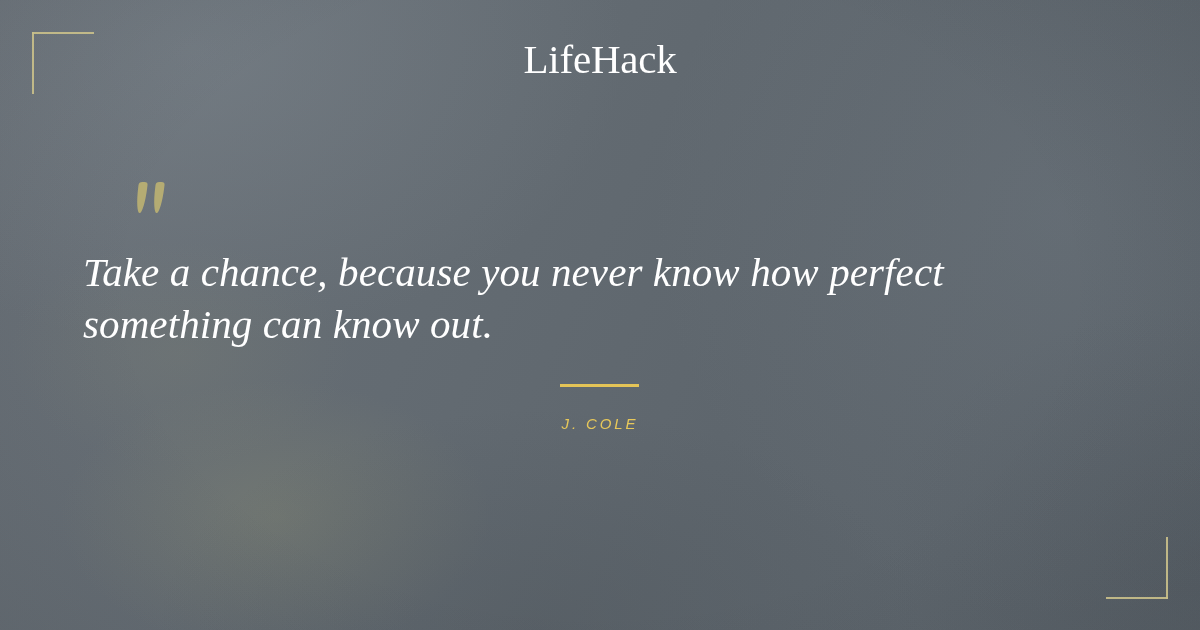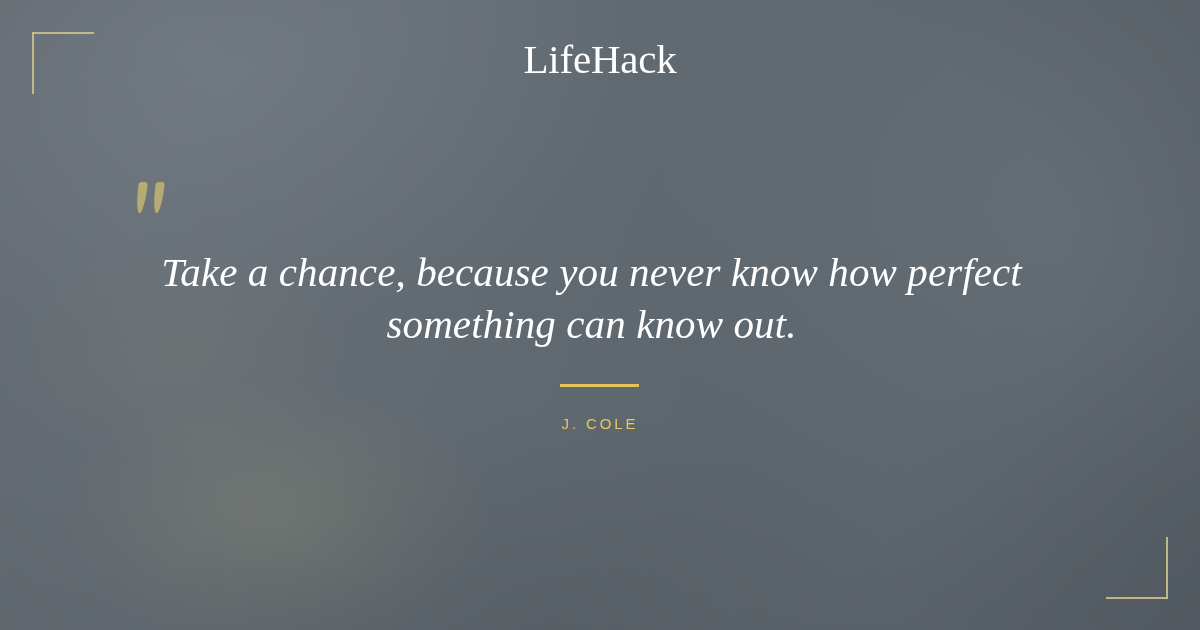--- a/index.html
+++ b/index.html
@@ -113,21 +113,21 @@
   }
   .quote-glyph .q1 { left: 6px; }
   .quote-glyph .q2 { left: 23px; }
 
   
   .quote-text {
     position: absolute;
     left: 83px;
     right: 100px;
     top: 246px;
-    text-align: center;
+    text-align: left;
     font-family: "Liberation Serif", "DejaVu Serif", serif;
     font-style: italic;
     font-size: 41px;
     line-height: 52px;
     color: #ffffff;
     letter-spacing: 0.1px;
   }
 
   
   .divider {
@@ -145,20 +145,21 @@
     left: 0;
     top: 415px;
     width: 1200px;
     text-align: center;
     font-family: "Liberation Sans", sans-serif;
     font-size: 15px;
     font-weight: 400;
     letter-spacing: 2.9px;
     color: #e7c85a;
     text-transform: uppercase;
+    font-style: italic;
   }
 </style>
 </head>
 <body>
 
 <div id="quote-card">
 
   <div class="bg-layer bg-base"></div>
   <div class="bg-layer bg-glow-tl"></div>
   <div class="bg-layer bg-glow-right"></div>

